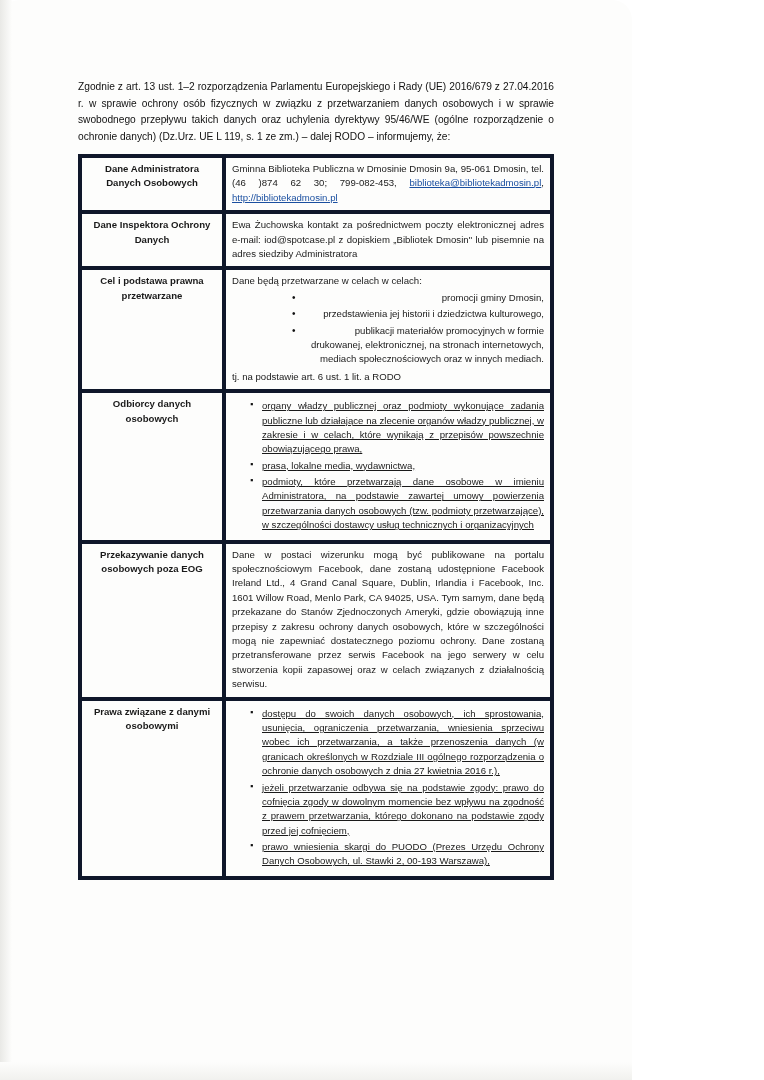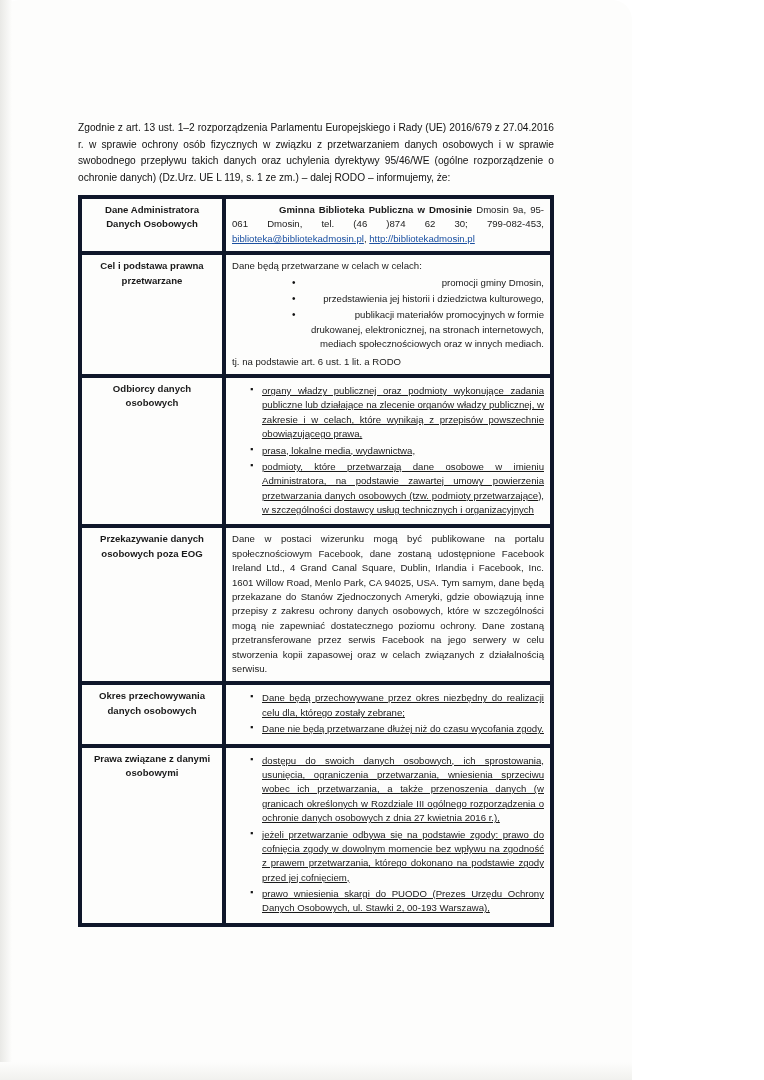--- a/index.html
+++ b/index.html
@@ -11,21 +11,21 @@
     width: 764px;
     min-height: 1080px;
     font-family: "Liberation Sans", sans-serif;
     color: #1a1a1a;
     position: relative;
   }
   .page {
     width: 632px;
     min-height: 1080px;
     box-sizing: border-box;
-    padding: 120px 78px 0 78px;
+    padding: 79px 78px 0 78px;
     position: relative;
     background: #fdfdfc;
     border-radius: 20px;
   }
   .intro {
     font-size: 10.2px;
     line-height: 1.62;
     text-align: justify;
     margin: 0 0 9px 0;
     color: #111;
@@ -98,21 +98,21 @@
     position: absolute;
     left: 0;
     top: -1px;
     font-size: 10px;
     color: #111;
   }
   a.mail, a.link {
     color: #1a4fa0;
     text-decoration: underline;
   }
-  .bold { font-weight: bold; margin-left: 47px; }
+  .bold { font-weight: normal; }
   .scan-edge-left {
     position: absolute;
     left: 0; top: 0; bottom: 0;
     width: 12px;
     background: linear-gradient(to right, #e9e9e6 0%, #fdfdfc 100%);
     pointer-events: none;
   }
   .scan-edge-bottom {
     position: absolute;
     left: 0; right: 0; bottom: 0;
@@ -131,20 +131,24 @@
   <table class="rodo">
     <tbody>
 
       <tr>
         <td class="label">Dane Administratora Danych Osobowych</td>
         <td class="content">
           <span class="bold">Gminna Biblioteka Publiczna w Dmosinie</span><span> Dmosin 9a, 95-061 Dmosin,  tel. (46 )874 62 30; 799-082-453, </span><a class="mail" href="#">biblioteka@bibliotekadmosin.pl</a><span>, </span><a class="link" href="#">http://bibliotekadmosin.pl</a>
         </td>
       </tr>
 
+      <tr>
+        <td class="label">Dane Inspektora Ochrony Danych</td>
+        <td class="content">Ewa Żuchowska kontakt za pośrednictwem poczty elektronicznej adres e-mail: iod@spotcase.pl z dopiskiem „Bibliotek Dmosin" lub pisemnie na adres siedziby Administratora</td>
+      </tr>
 
       <tr>
         <td class="label">Cel i podstawa prawna przetwarzane</td>
         <td class="content">
           <p class="lead">Dane będą przetwarzane w celach w celach:</p>
           <ul class="dotted">
             <li>promocji gminy Dmosin,</li>
             <li>przedstawienia jej historii i dziedzictwa kulturowego,</li>
             <li>publikacji materiałów promocyjnych w formie drukowanej, elektronicznej, na stronach internetowych, mediach społecznościowych oraz w innych mediach.</li>
           </ul>
@@ -161,29 +165,20 @@
             <li>podmioty, które przetwarzają dane osobowe w imieniu Administratora, na podstawie zawartej umowy powierzenia przetwarzania danych osobowych (tzw. podmioty przetwarzające), w szczególności dostawcy usług technicznych i organizacyjnych</li>
           </ul>
         </td>
       </tr>
 
       <tr>
         <td class="label">Przekazywanie danych osobowych poza EOG</td>
         <td class="content center">Dane w postaci wizerunku mogą być publikowane na portalu społecznościowym Facebook, dane zostaną udostępnione Facebook Ireland Ltd., 4 Grand Canal Square, Dublin, Irlandia i Facebook, Inc. 1601 Willow Road, Menlo Park, CA 94025, USA. Tym samym, dane będą przekazane do Stanów Zjednoczonych Ameryki, gdzie obowiązują inne przepisy z zakresu ochrony danych osobowych, które w szczególności mogą nie zapewniać dostatecznego poziomu ochrony. Dane zostaną przetransferowane przez serwis Facebook na jego serwery w celu stworzenia kopii zapasowej oraz w celach związanych z działalnością serwisu.</td>
       </tr>
 
-      <tr>
-        <td class="label">Okres przechowywania danych osobowych</td>
-        <td class="content">
-          <ul class="bul">
-            <li>Dane będą przechowywane przez okres niezbędny do realizacji celu dla, którego zostały zebrane;</li>
-            <li>Dane nie będą przetwarzane dłużej niż do czasu wycofania zgody.</li>
-          </ul>
-        </td>
-      </tr>
 
       <tr>
         <td class="label">Prawa związane z danymi osobowymi</td>
         <td class="content">
           <ul class="bul">
             <li>dostępu do swoich danych osobowych, ich sprostowania, usunięcia, ograniczenia przetwarzania, wniesienia sprzeciwu wobec ich przetwarzania, a także przenoszenia danych (w granicach określonych w Rozdziale III ogólnego rozporządzenia o ochronie danych osobowych z dnia 27 kwietnia 2016 r.),</li>
             <li>jeżeli przetwarzanie odbywa się na podstawie zgody: prawo do cofnięcia zgody w dowolnym momencie bez wpływu na zgodność z prawem przetwarzania, którego dokonano na podstawie zgody przed jej cofnięciem,</li>
             <li>prawo wniesienia skargi do PUODO (Prezes Urzędu Ochrony Danych Osobowych, ul. Stawki 2, 00-193 Warszawa),</li>
           </ul>
         </td>

